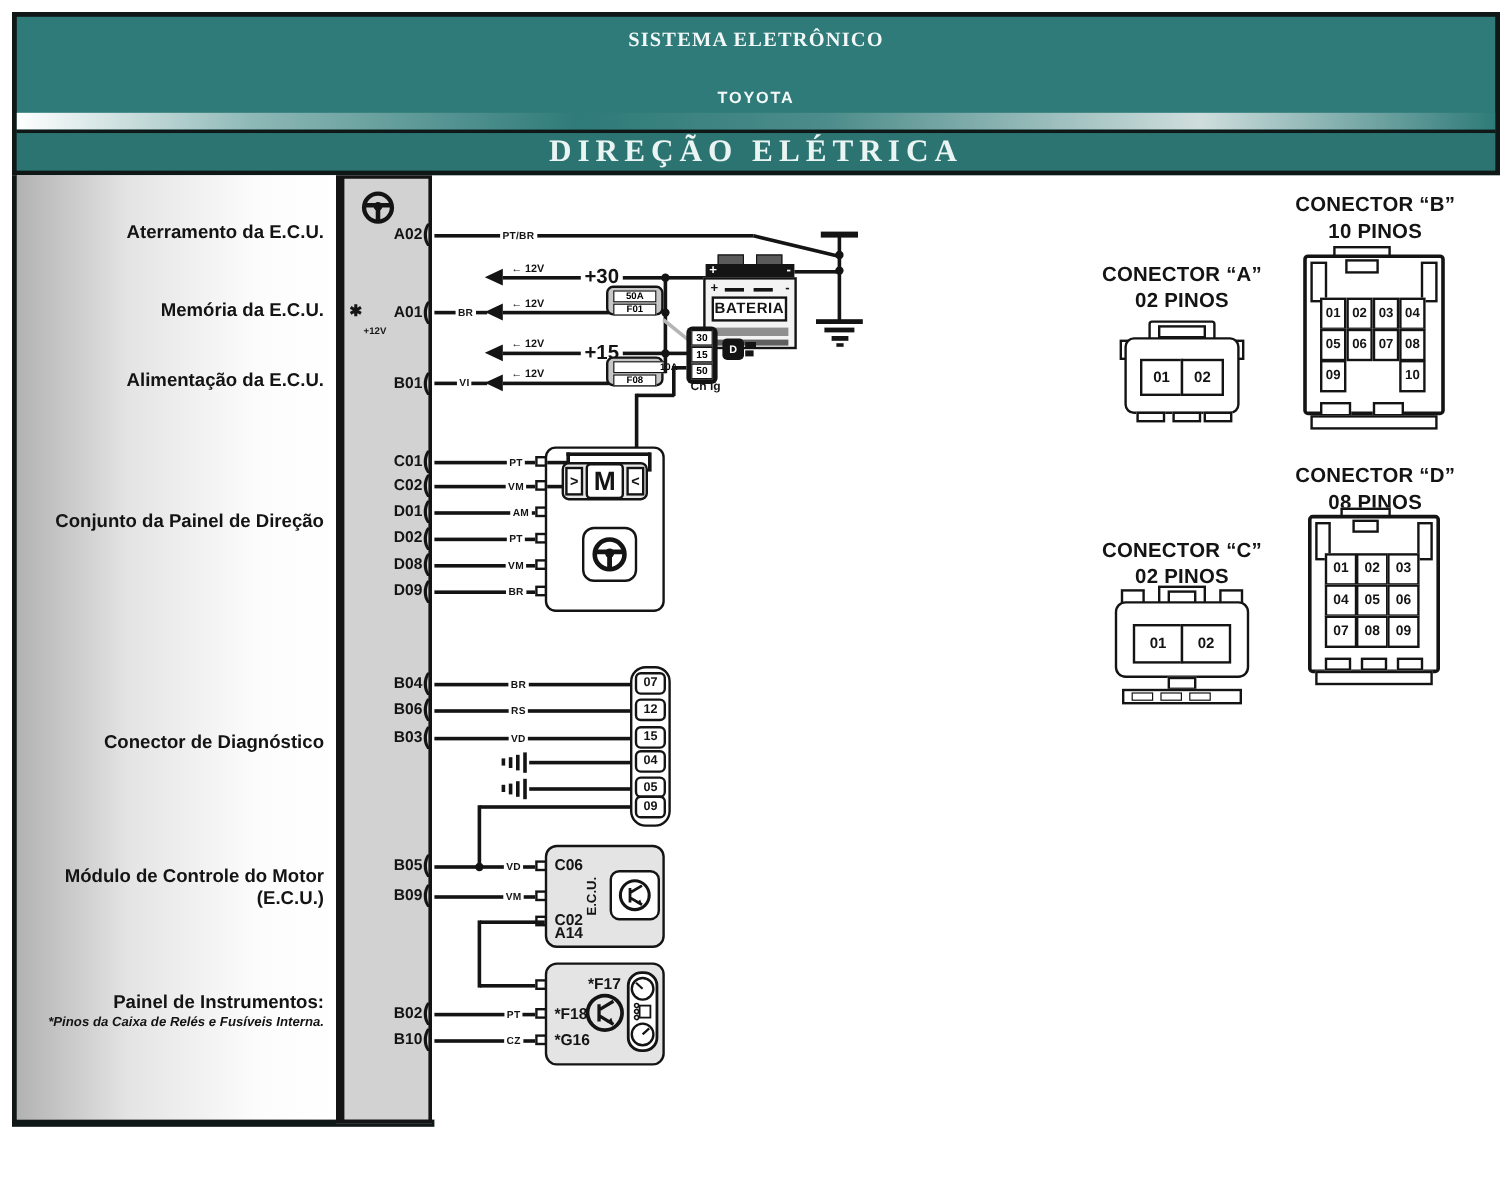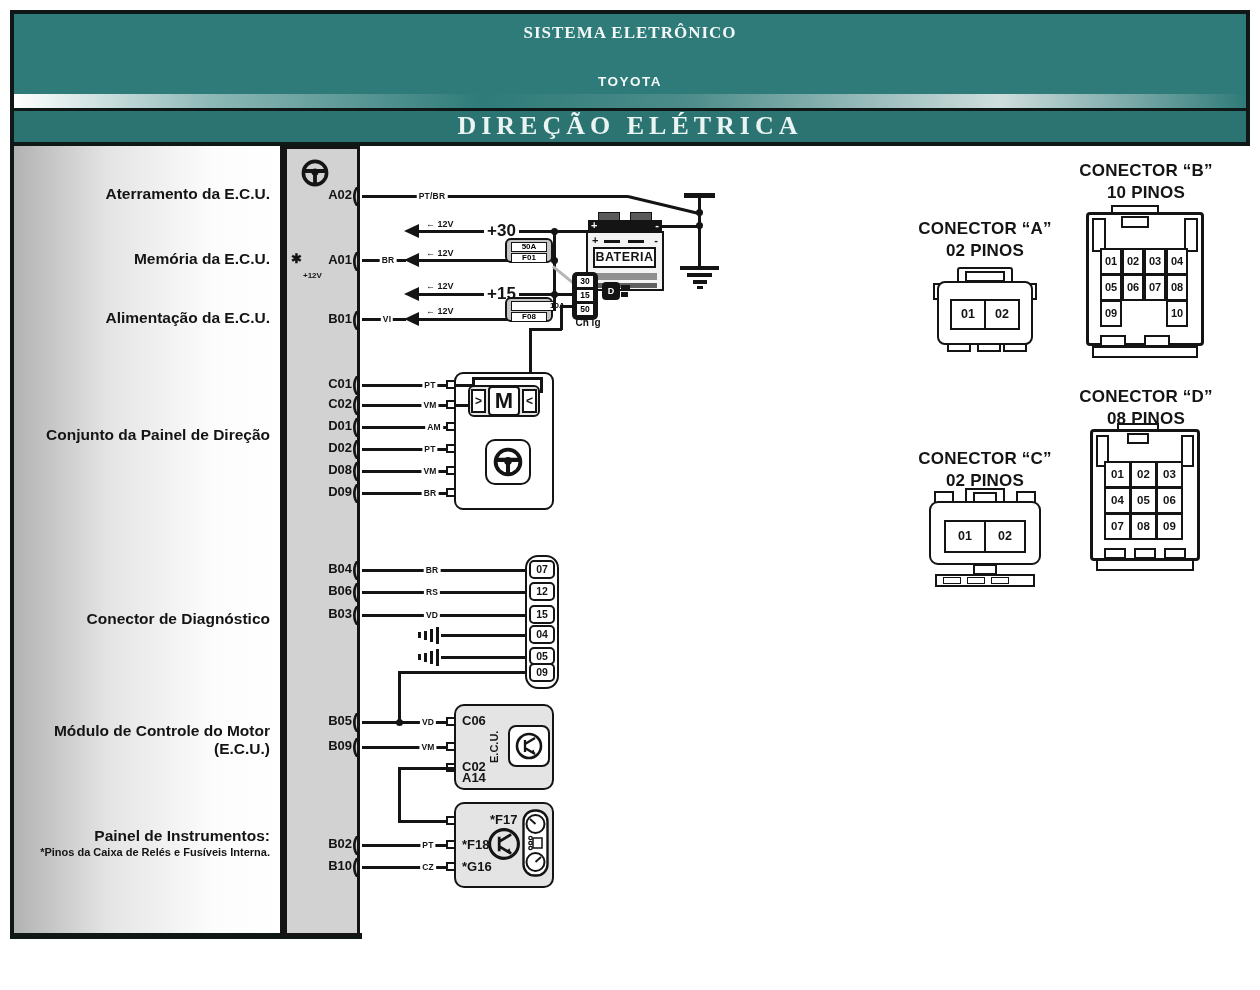--- a/index.html
+++ b/index.html
@@ -55,21 +55,21 @@
   <div class="r" style="left:10px;top:933px;width:352px;height:6px;background:#101717;"></div>
 
   <div class="sideL" style="top:185px;">Aterramento da E.C.U.</div>
   <div class="sideL" style="top:250px;">Memória da E.C.U.</div>
   <div class="sideL" style="top:309px;">Alimentação da E.C.U.</div>
   <div class="sideL" style="top:426px;">Conjunto da Painel de Direção</div>
   <div class="sideL" style="top:610px;">Conector de Diagnóstico</div>
   <div class="sideL" style="top:722px;">Módulo de Controle do Motor</div>
   <div class="sideL" style="top:740px;">(E.C.U.)</div>
   <div class="sideL" style="top:827px;">Painel de Instrumentos:</div>
-  <div class="sideL" style="top:846px;font-size:11px;">*Pinos da Caixa de Relés e Fusíveis Interna.</div>
+  <div class="sideL" style="top:846px;font-size:11px;font-style:italic;">*Pinos da Caixa de Relés e Fusíveis Interna.</div>
 
   <div class="r" style="left:280px;top:146px;width:80px;height:790px;background:#d2d2d2;
               border:3px solid #141414;border-left-width:7px;"></div>
   <div class="r" style="left:300px;top:158px;width:30px;height:30px;">
     <svg width="30" height="30" viewBox="0 0 30 30">
       <circle cx="15" cy="15" r="11.6" fill="none" stroke="#141414" stroke-width="3.6"></circle>
       <path d="M4 13 H26 M15 15 V26" stroke="#141414" stroke-width="3.8" fill="none"></path>
       <circle cx="15" cy="14" r="3.6" fill="#141414"></circle>
     </svg>
   </div>

